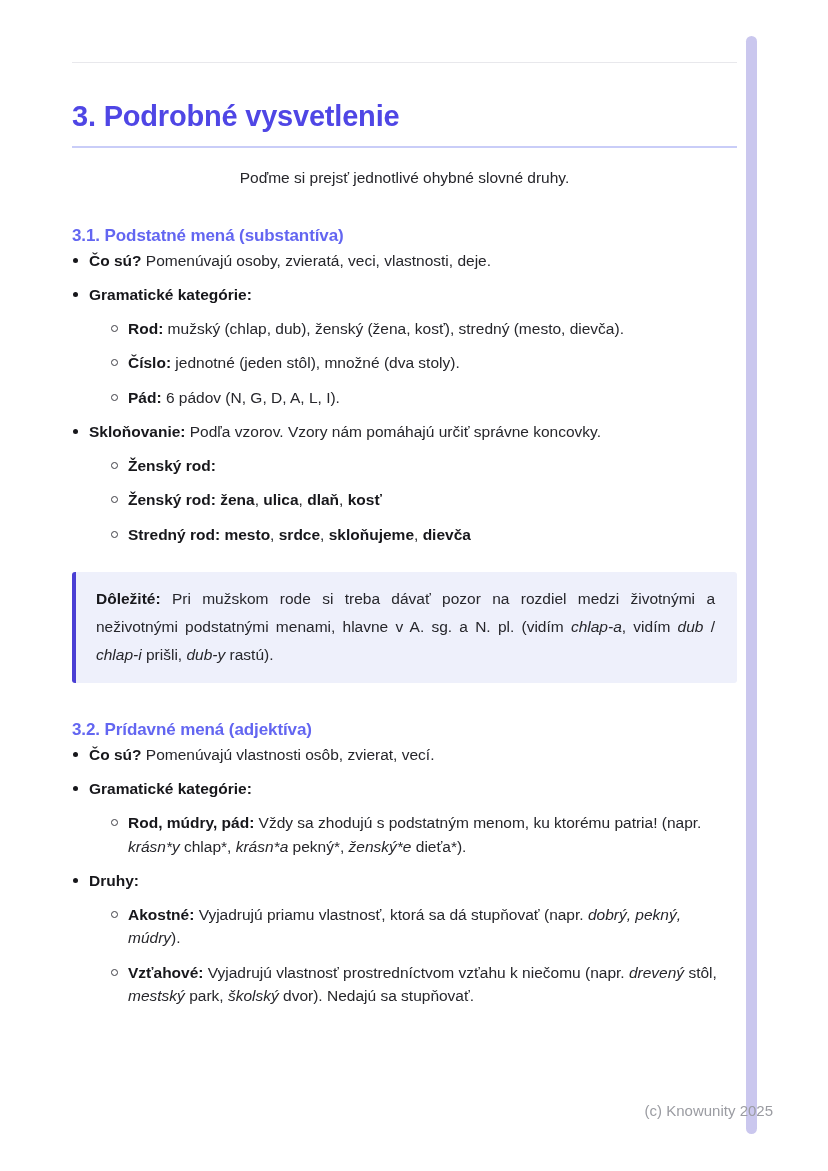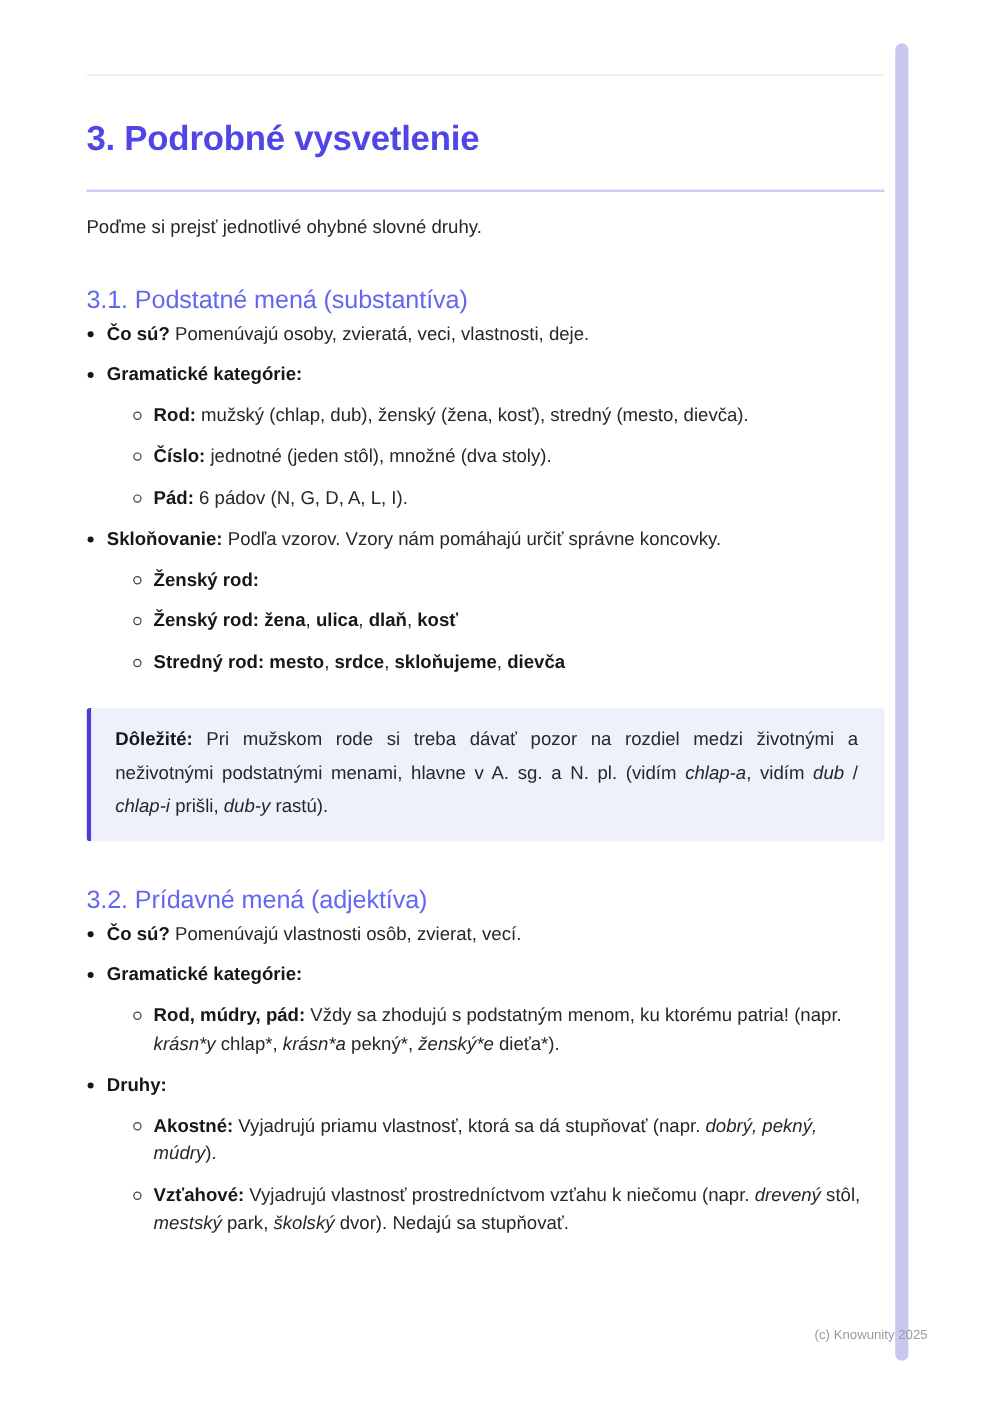--- a/index.html
+++ b/index.html
@@ -35,34 +35,34 @@
   }
   li.circle::before{
     content:"";position:absolute;left:0;top:8px;width:5px;height:5px;
     border-radius:50%;border:1.5px solid #3f3f46;background:#fff;
   }
   ul.sub{margin-top:11px;margin-left:22px;}
   .top-list{margin:8px 0 0 28px;}
   .divider{border:none;border-top:1px solid var(--divider);margin:32px 0 0;height:0;}
   .h1{
     margin:36px 0 0;font-size:29px;line-height:1.2;font-weight:700;
-    color:var(--accent);padding-bottom:24px;border-bottom:2px solid var(--underline);
+    color:var(--accent);padding-bottom:12px;border-bottom:2px solid var(--underline);
     letter-spacing:-0.2px;
   }
-  .lead{margin:18px 0 0;}
-  .h2{margin:34px 0 0;font-size:21px;font-weight:400;color:var(--accent_light);letter-spacing:-0.1px;}
+  .lead{margin:18px 0 0;text-align:center;}
+  .h2{margin:34px 0 0;font-size:17px;font-weight:700;color:var(--accent_light);letter-spacing:-0.1px;}
   .b{font-weight:700;color:var(--text_bold);}
   .i{font-style:italic;}
   .callout{
     margin:26px 0 4px;background:var(--callout_bg);
     border-left:4px solid var(--callout_border);border-radius:3px;
     padding:13px 22px 15px 20px;
   }
   .callout-text{margin:0;text-align:justify;line-height:1.8;}
-  .footer{position:absolute;right:55px;bottom:52px;font-size:11px;color:var(--muted);z-index:2;}
+  .footer{position:absolute;right:55px;bottom:52px;font-size:15px;color:var(--muted);z-index:2;}
   .scrollbar{
     position:absolute;right:71px;top:36px;width:11px;height:1098px;
     background:var(--scrollbar);border-radius:6px;z-index:1;
   }
 </style>
 </head>
 <body>
 
 <div class="page">
 

